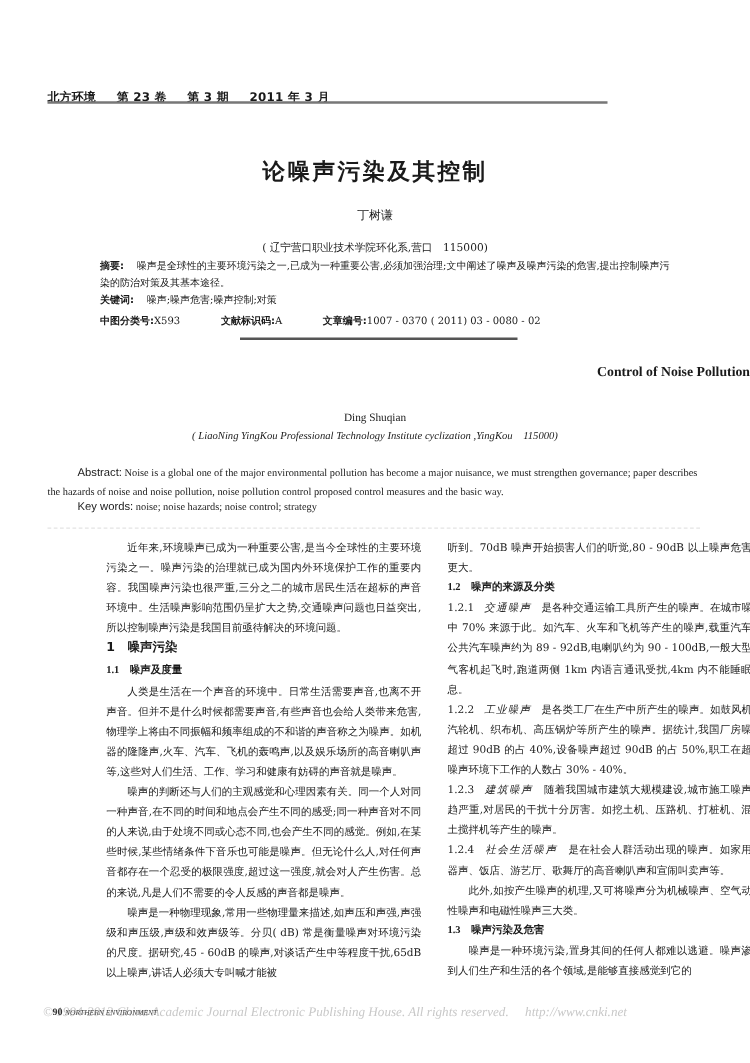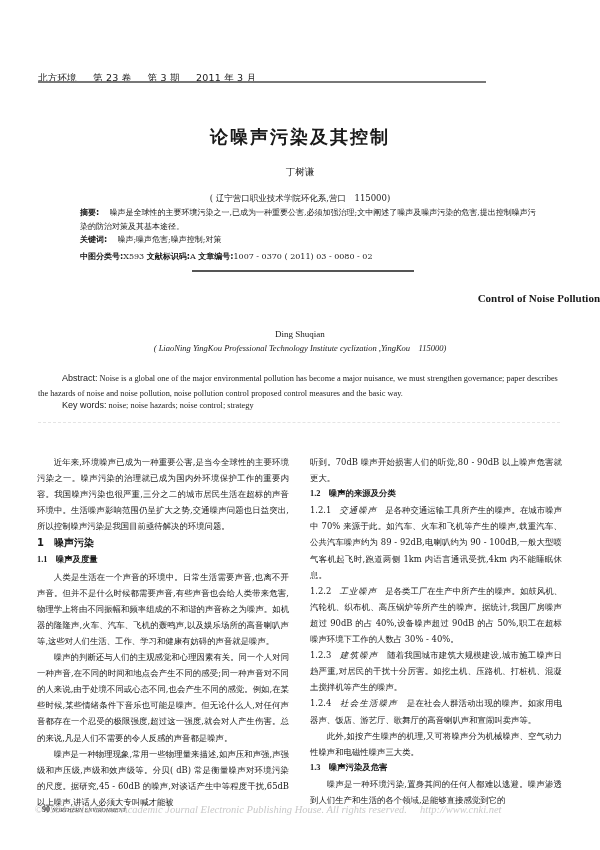--- a/index.html
+++ b/index.html
@@ -1,38 +1,38 @@
 <!DOCTYPE html>
 <html><head>
 <meta charset="utf-8">
 <style>
   html, body { margin:0; padding:0; background:#ffffff; }
   body { width:600px; height:850px; position:relative; overflow:hidden; color:#1a1a1a;
          font-family:"DejaVu Serif", serif; }
-  .hdr { position:absolute; left:38px; top:72px; font-size:9.5px; font-weight:normal; font-family:"DejaVu Sans", sans-serif; letter-spacing:0.2px; }
+  .hdr { position:absolute; left:38px; top:72px; font-size:9.5px; font-weight:bold; font-family:"DejaVu Sans", sans-serif; letter-spacing:0.2px; }
   .hdr span { margin-right:13px; }
   .hdr-rule { position:absolute; left:38px; top:81px; width:448px; height:2px; background:#777; }
   .title { position:absolute; left:0; width:600px; top:125px; text-align:center; font-size:18px; font-weight:bold; font-family:"DejaVu Sans", sans-serif; letter-spacing:2px; }
   .author { position:absolute; left:0; width:600px; top:166px; text-align:center; font-size:9.5px; }
   .affil { position:absolute; left:0; width:600px; top:193px; text-align:center; font-size:8.5px; }
   .abs-block { position:absolute; left:80px; width:460px; top:206px; font-size:8px; line-height:13.5px; }
   .abs-block .lbl { font-weight:bold; font-family:"DejaVu Sans", sans-serif; }
   .meta-line { position:absolute; left:80px; top:251px; font-size:8px; }
   .meta-line .lbl { font-weight:bold; font-family:"DejaVu Sans", sans-serif; }
-  .meta-line span.item { }
+  .meta-line span.item { margin-right:30px; }
   .meta-rule { position:absolute; left:192px; top:270px; width:222px; height:1.5px; background:#555; }
   .en-title { position:absolute; left:0; width:600px; top:292px; text-align:right; font-size:11px; font-weight:bold; font-family:"Liberation Serif", serif; }
   .en-author { position:absolute; left:0; width:600px; top:329px; text-align:center; font-size:9px; font-family:"Liberation Serif", serif; }
   .en-affil { position:absolute; left:0; width:600px; top:343px; text-align:center; font-size:8.5px; font-family:"Liberation Serif", serif; font-style:italic; }
   .en-abs { position:absolute; left:38px; width:522px; top:371px; font-size:8.3px; line-height:15px; font-family:"Liberation Serif", serif; text-indent:24px; }
   .en-abs .lbl { font-family:"Liberation Sans", sans-serif; font-size:9px; }
   .en-kw { position:absolute; left:62px; top:400px; font-size:8.3px; font-family:"Liberation Serif", serif; }
   .en-kw .lbl { font-family:"Liberation Sans", sans-serif; font-size:9px; }
   .dash-rule { position:absolute; left:38px; top:422px; width:522px; border-top:1px dashed #e4e4e4; }
-  .col { position:absolute; top:454px; width:252px; font-size:8.4px; line-height:16.1px; text-align:justify; }
+  .col { position:absolute; top:430px; width:252px; font-size:8.4px; line-height:16.1px; text-align:justify;margin-left:48px; }
   .col.left { left:37px; }
   .col.right { left:310px; }
   .col p { margin:0; }
   .ind { text-indent:2em; }
   .h1 { font-size:10px; font-weight:bold; font-family:"DejaVu Sans", sans-serif; line-height:18px; }
   .h2 { font-weight:bold; font-family:Liberation Serif, serif; }
   .h3 { font-style:italic; letter-spacing:1px; }
   .footer { position:absolute; left:0; top:803px; width:536px; font-size:10.5px; color:#c8c8c8; font-family:"Liberation Serif", serif; text-align:center; white-space:nowrap;font-style:italic; }
   .pgno { position:absolute; left:42px; top:805px; font-size:8px; font-weight:bold; color:#333; font-family:"Liberation Serif", serif; }
   .pgno .jn { font-style:italic; font-weight:normal; font-size:6px; margin-left:2px; color:#444; }

